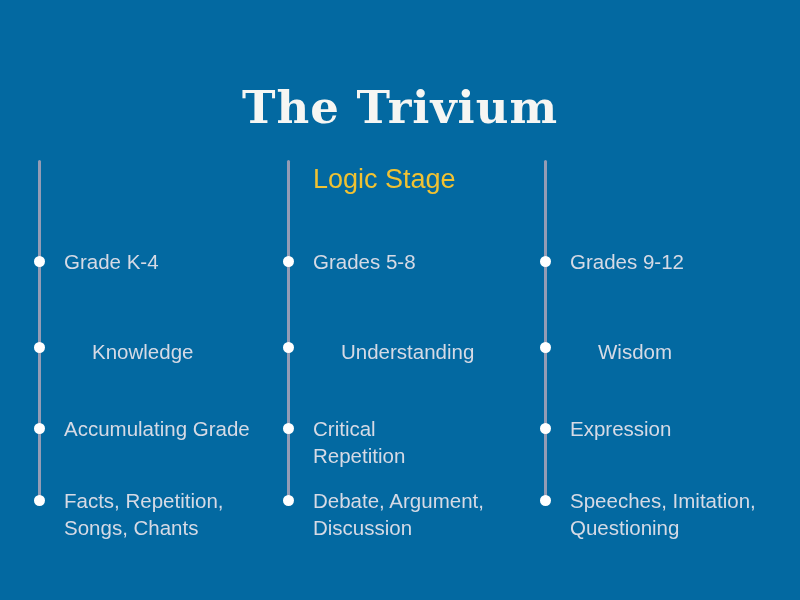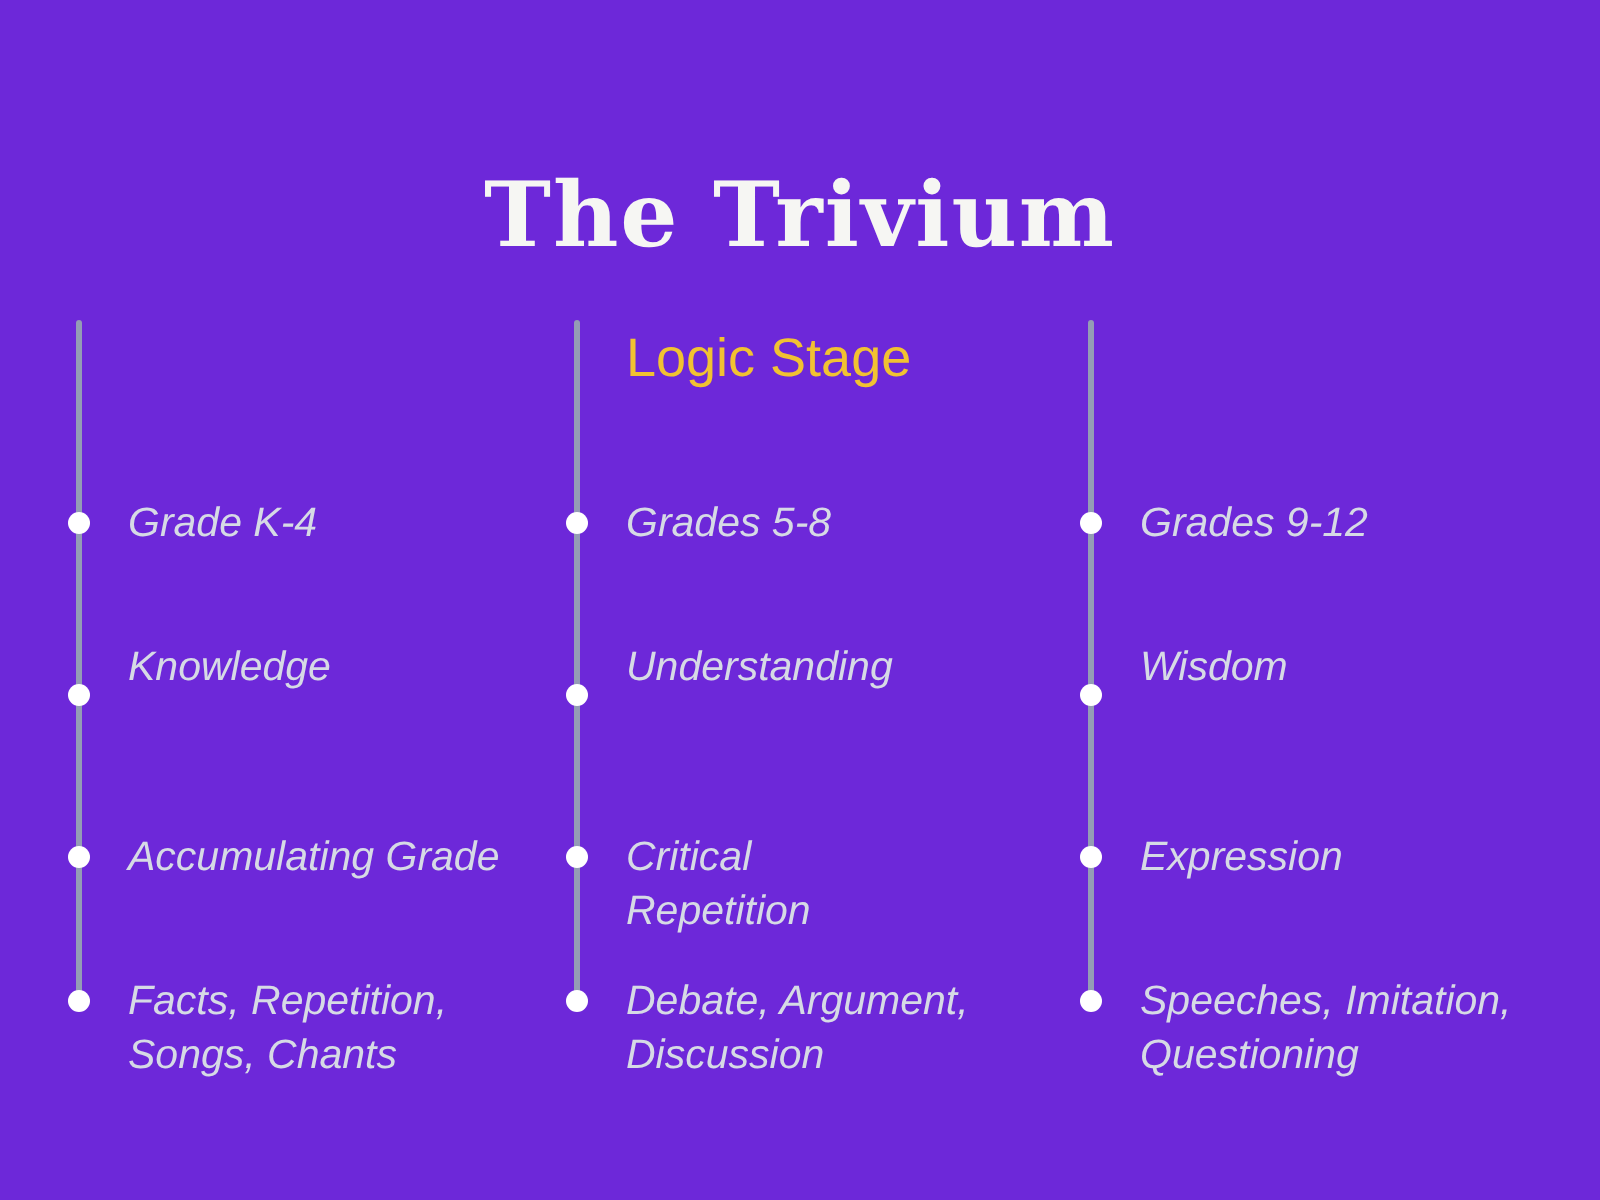--- a/index.html
+++ b/index.html
@@ -3,21 +3,21 @@
 <meta charset="utf-8">
 <style>
   html, body {
     margin: 0;
     padding: 0;
   }
   .canvas {
     position: relative;
     width: 800px;
     height: 600px;
-    background: #6d28d9;
+    background: #0369a1;
     overflow: hidden;
     font-family: "Liberation Sans", "DejaVu Sans", sans-serif;
   }
   .page-title {
     position: absolute;
     top: 50px;
     left: 0;
     width: 800px;
     text-align: center;
     font-family: "DejaVu Serif", "Liberation Serif", serif;
@@ -67,25 +67,24 @@
   .item-label {
     position: absolute;
     left: 26px;
     margin: 0;
     width: 215px;
     font-size: 20.5px;
     line-height: 27px;
     font-weight: 400;
     color: #d6dae5;
     white-space: pre-line;
-    font-style: italic;
   }
   
   .row-0 .bullet { top: 256px; } .row-0 .item-label { top: 248px; }
-  .row-1 .bullet { top: 342px; } .row-1 .item-label { top: 320px; }
+  .row-1 .bullet { top: 342px; } .row-1 .item-label { top: 338px; margin-left: 28px; }
   .row-2 .bullet { top: 423px; } .row-2 .item-label { top: 415px; }
   .row-3 .bullet { top: 495px; } .row-3 .item-label { top: 487px; }
 </style>
 </head>
 <body>
 
 <div class="canvas">
 
   <h1 class="page-title">The Trivium</h1>
 

